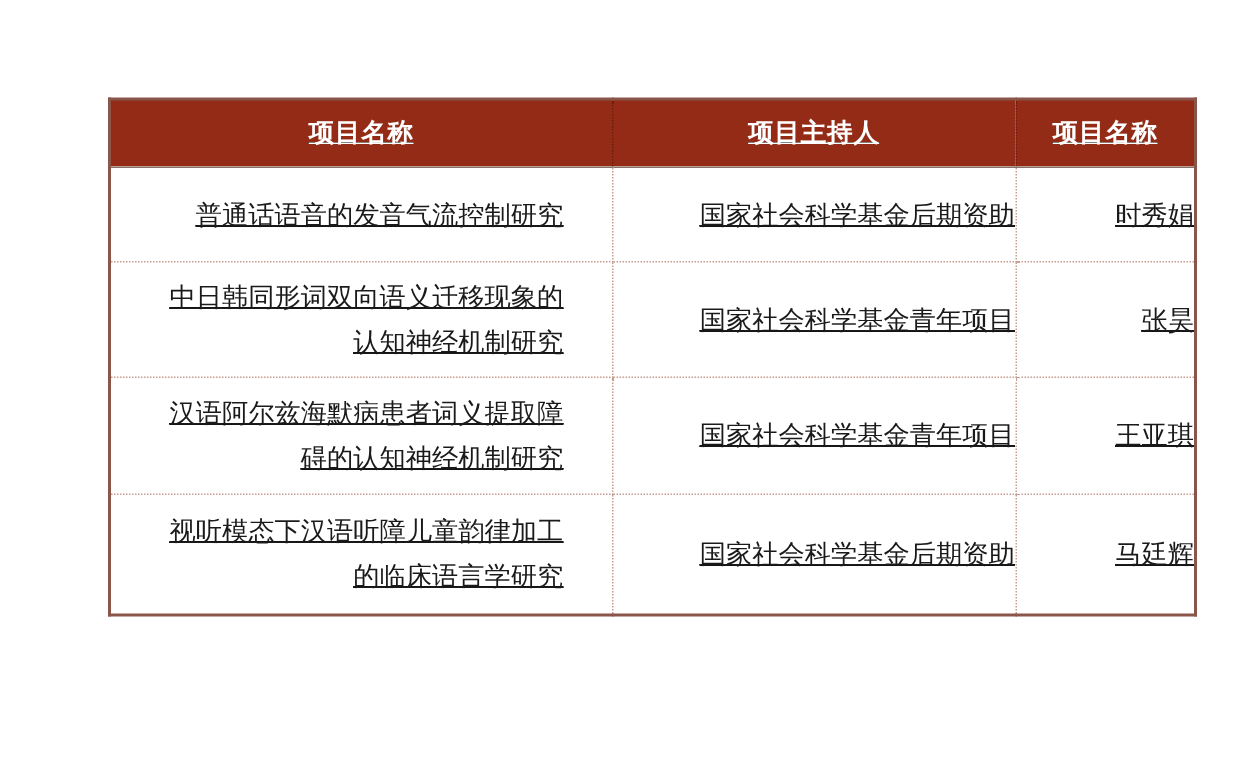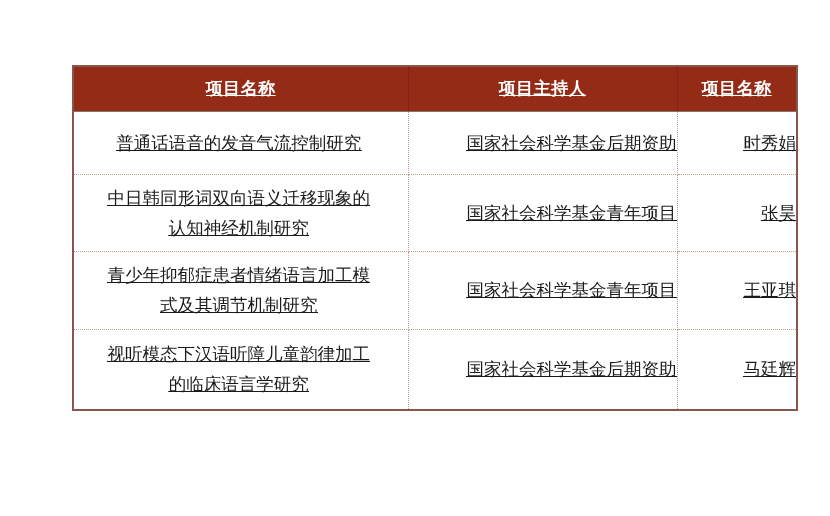--- a/index.html
+++ b/index.html
@@ -54,21 +54,21 @@
     font-size: 17.5px;
     color: var(--body-text);
     vertical-align: middle;
     border: 1px dotted var(--inner-border);
     background: #fff;
     text-align: right;
   }
   td.cell-name {
     padding: 6px 32px 6px 28px;
     line-height: 30px;
-    text-align: center;
+    text-align: right;
   }
   td.cell-type { padding-left: 12px; line-height: 24px; }
   td.cell-leader { padding-left: 12px; line-height: 24px; }
 
   tr.row-0 td { height: 63px; }
   tr.row-1 td { height: 77px; }
   tr.row-2 td { height: 78px; }
   tr.row-3 td { height: 78px; }
   tr.row-4 td { height: 81px; }
 </style>
@@ -95,21 +95,21 @@
           <td class="cell-name">普通话语音的发音气流控制研究</td>
           <td class="cell-type">国家社会科学基金后期资助</td>
           <td class="cell-leader">时秀娟</td>
         </tr>
         <tr class="row-1">
           <td class="cell-name">中日韩同形词双向语义迁移现象的认知神经机制研究</td>
           <td class="cell-type">国家社会科学基金青年项目</td>
           <td class="cell-leader">张昊</td>
         </tr>
         <tr class="row-2">
-          <td class="cell-name">青少年抑郁症患者情绪语言加工模式及其调节机制研究</td>
+          <td class="cell-name">汉语阿尔兹海默病患者词义提取障碍的认知神经机制研究</td>
           <td class="cell-type">国家社会科学基金青年项目</td>
           <td class="cell-leader">王亚琪</td>
         </tr>
         <tr class="row-4">
           <td class="cell-name">视听模态下汉语听障儿童韵律加工的临床语言学研究</td>
           <td class="cell-type">国家社会科学基金后期资助</td>
           <td class="cell-leader">马廷辉</td>
         </tr>
       </tbody>
     </table>

